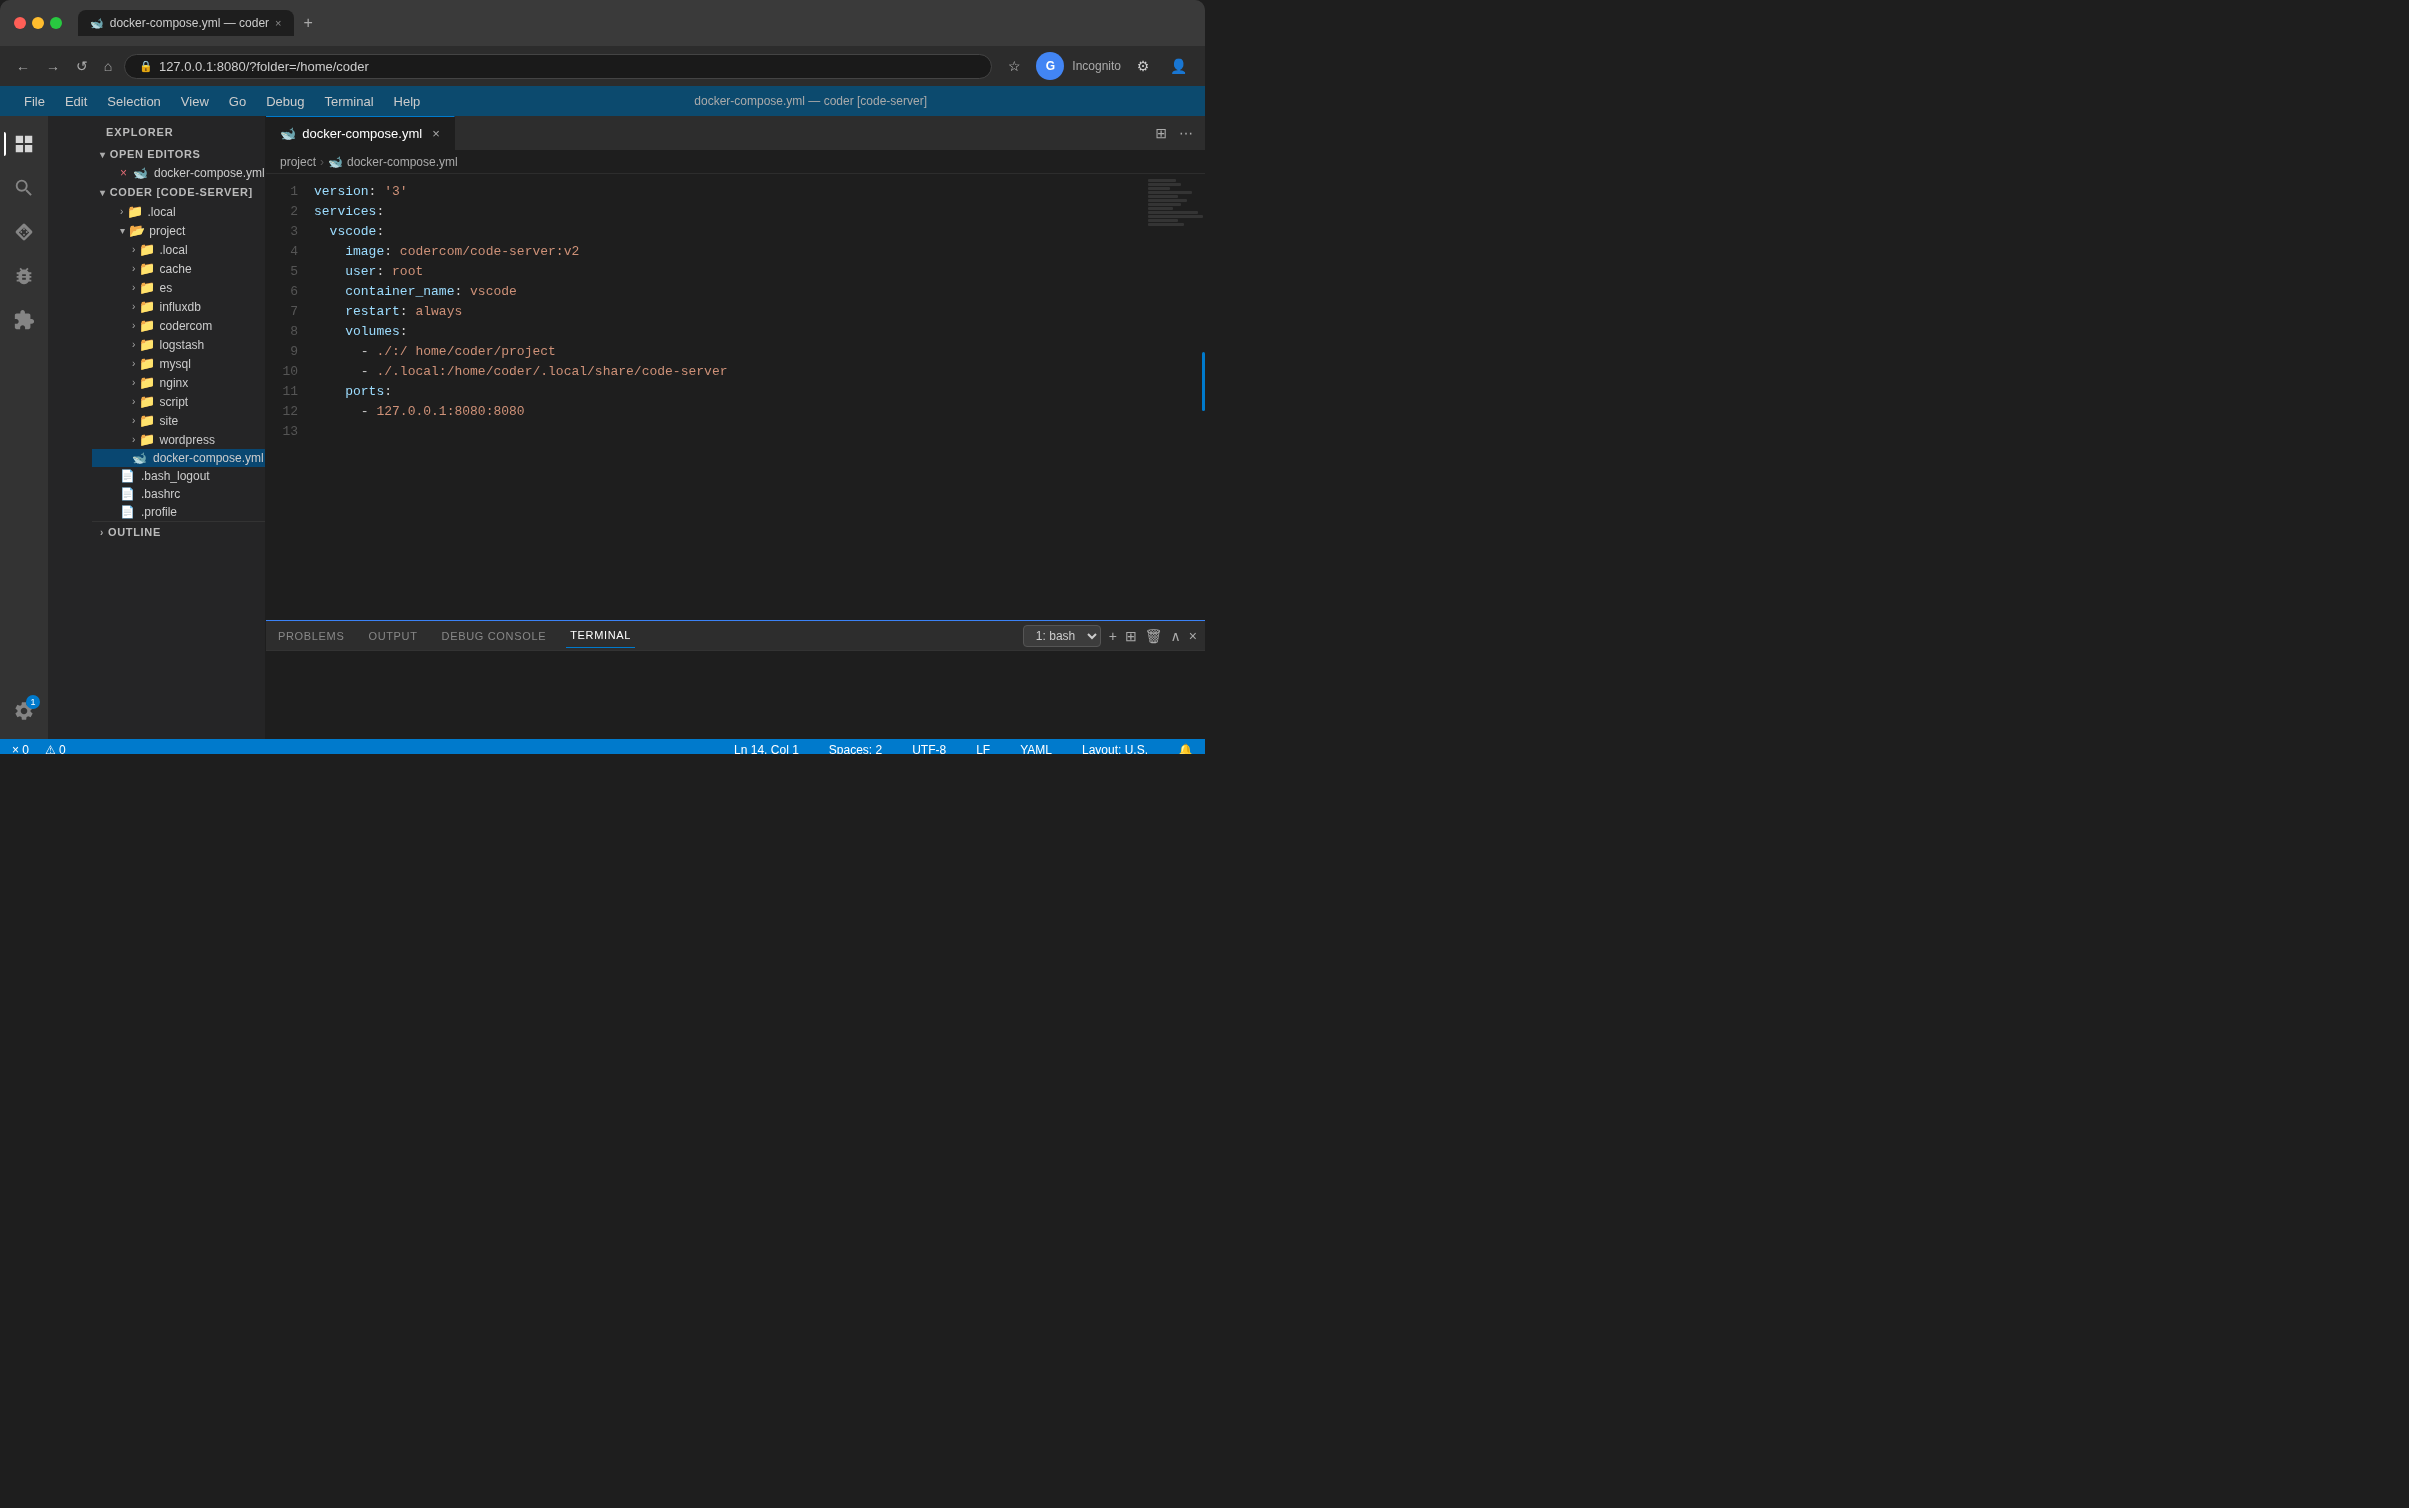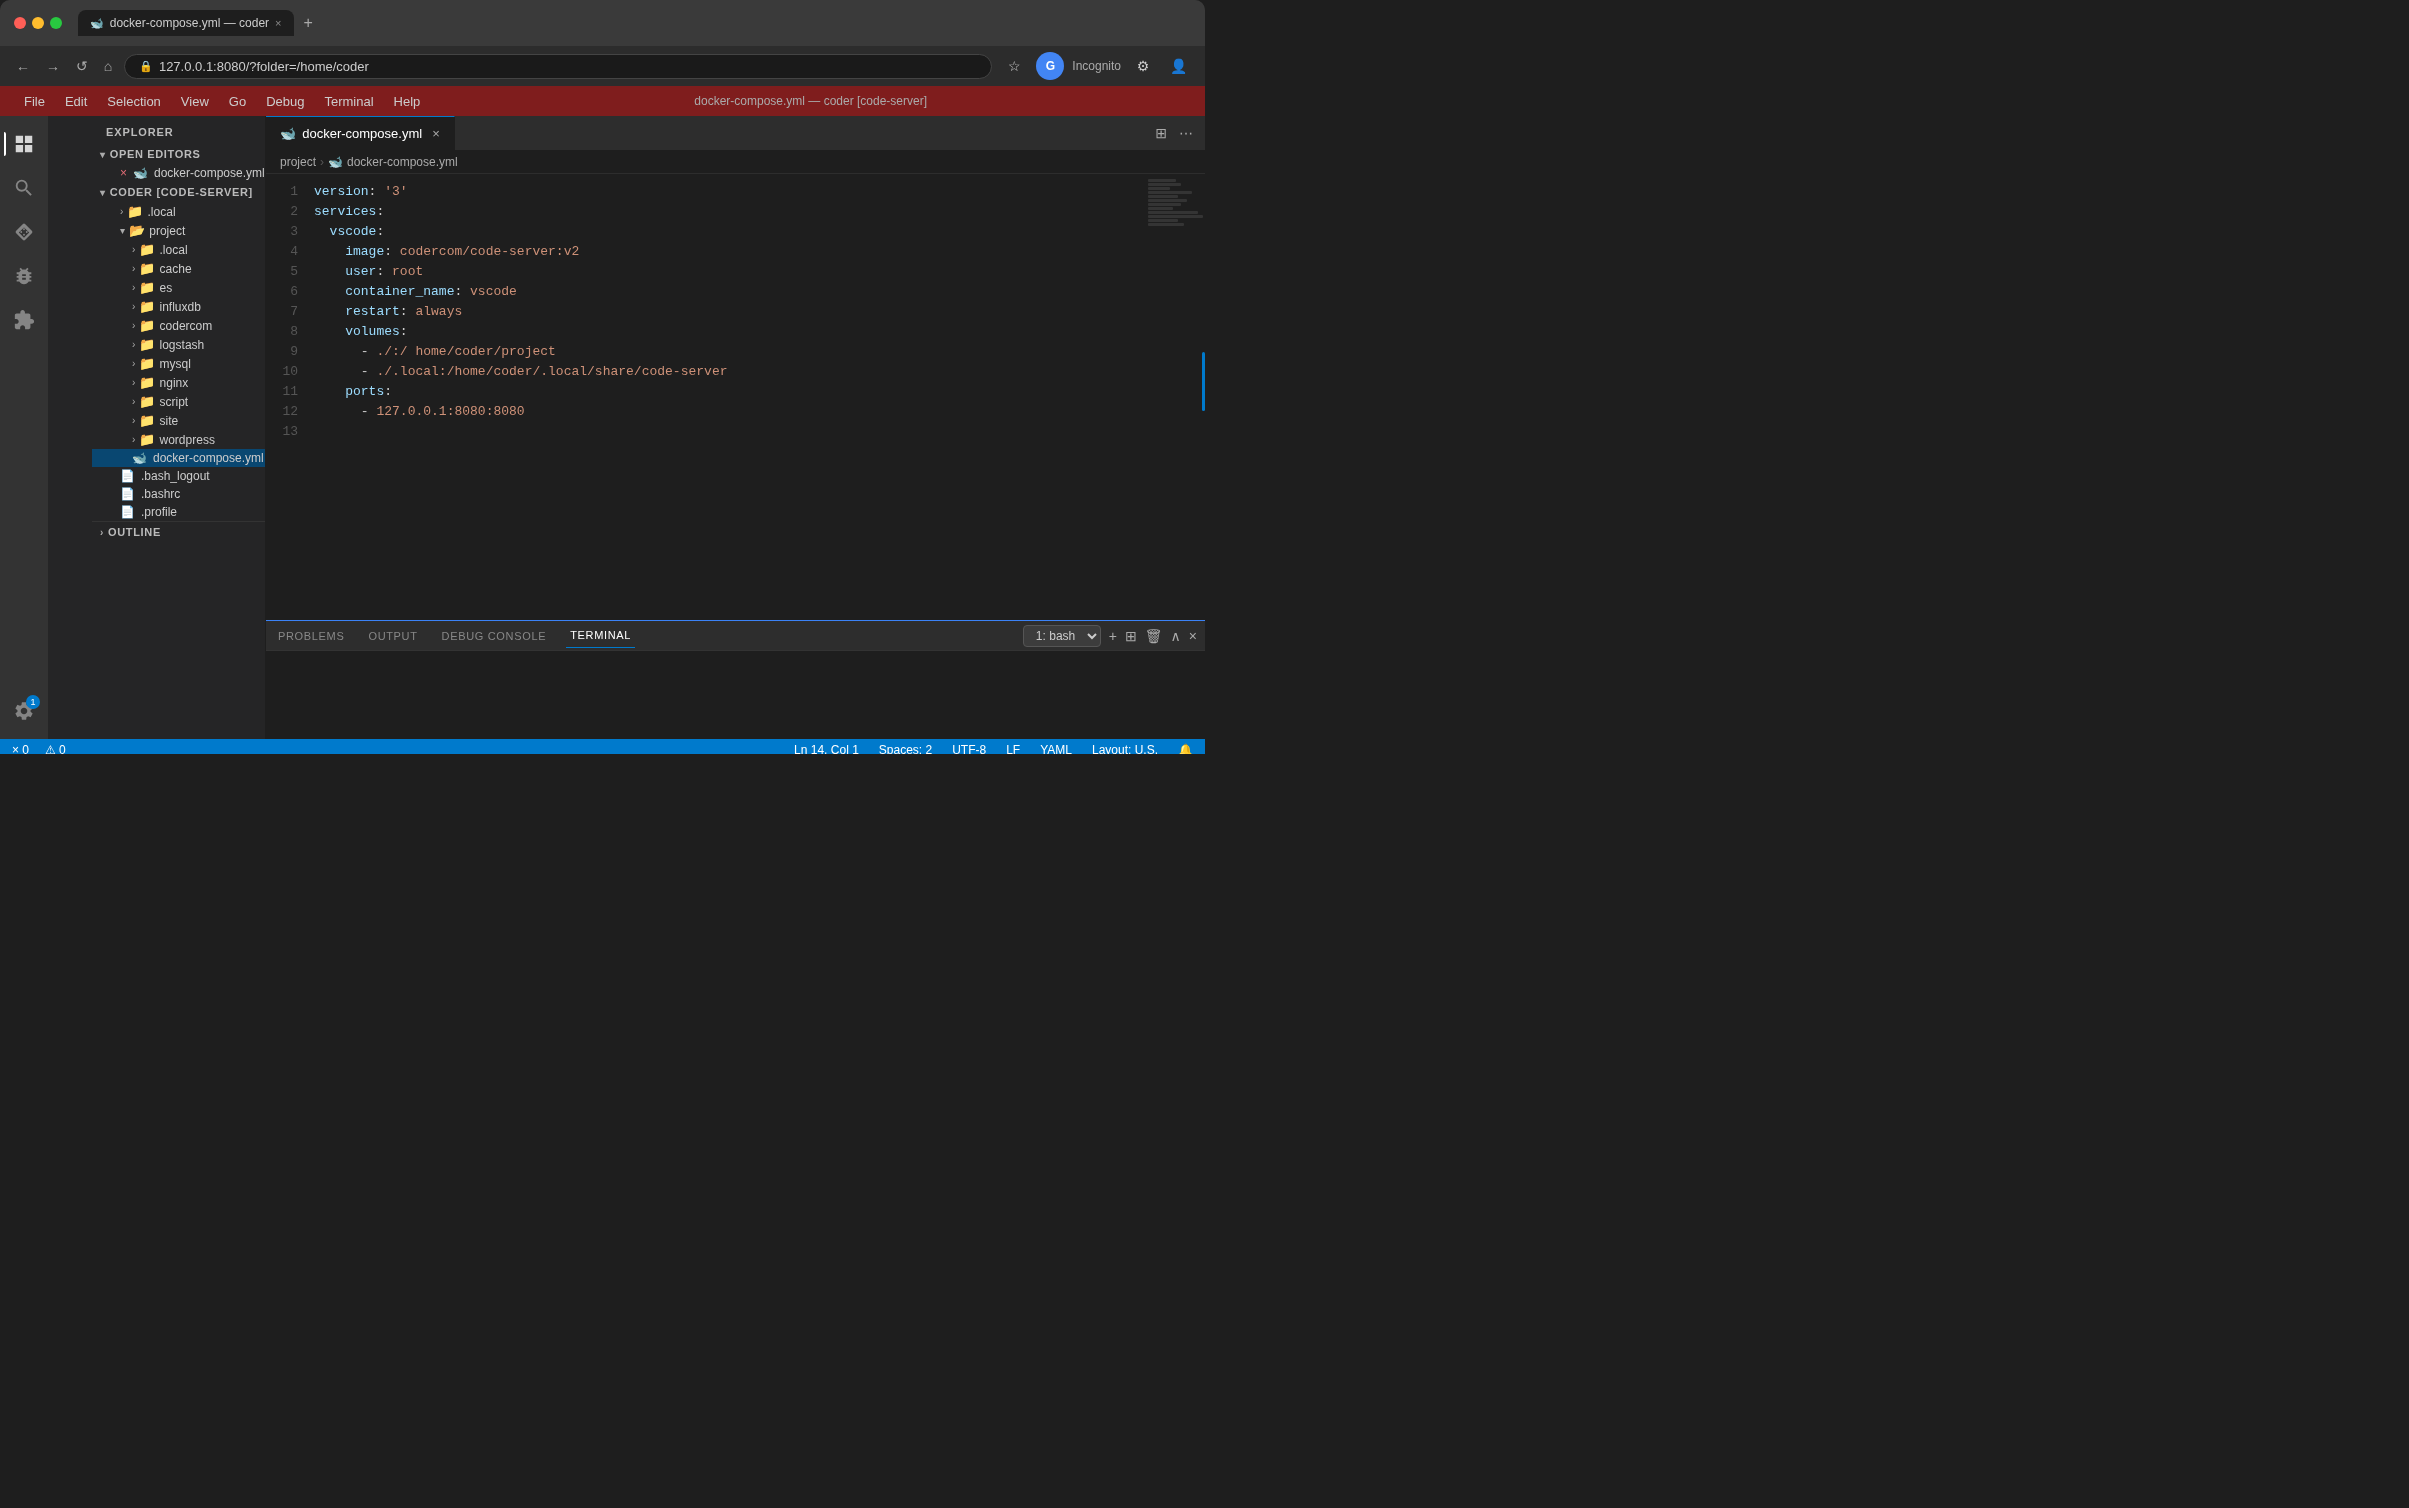--- a/index.html
+++ b/index.html
@@ -145,21 +145,21 @@
       display: flex;
       flex-direction: column;
       height: calc(754px - 79px);
       background: #1e1e1e;
     }
 
     
     .menubar {
       display: flex;
       align-items: center;
-      background: #7f1d1d;
+      background: #0c4a6e;
       padding: 0 16px;
       height: 30px;
       gap: 4px;
     }
     .menubar-item {
       padding: 4px 8px;
       color: #ccc;
       font-size: 13px;
       cursor: pointer;
       border-radius: 4px;
@@ -494,21 +494,21 @@
       display: flex;
       align-items: center;
       padding: 0 8px;
       font-size: 12px;
       color: white;
       gap: 8px;
     }
     .statusbar-right {
       margin-left: auto;
       display: flex;
-      gap: 12px;
+      gap: 22px;
       align-items: center;
     }
     .statusbar-item {
       cursor: pointer;
       padding: 0 4px;
       display: flex;
       align-items: center;
       gap: 4px;
     }
 

